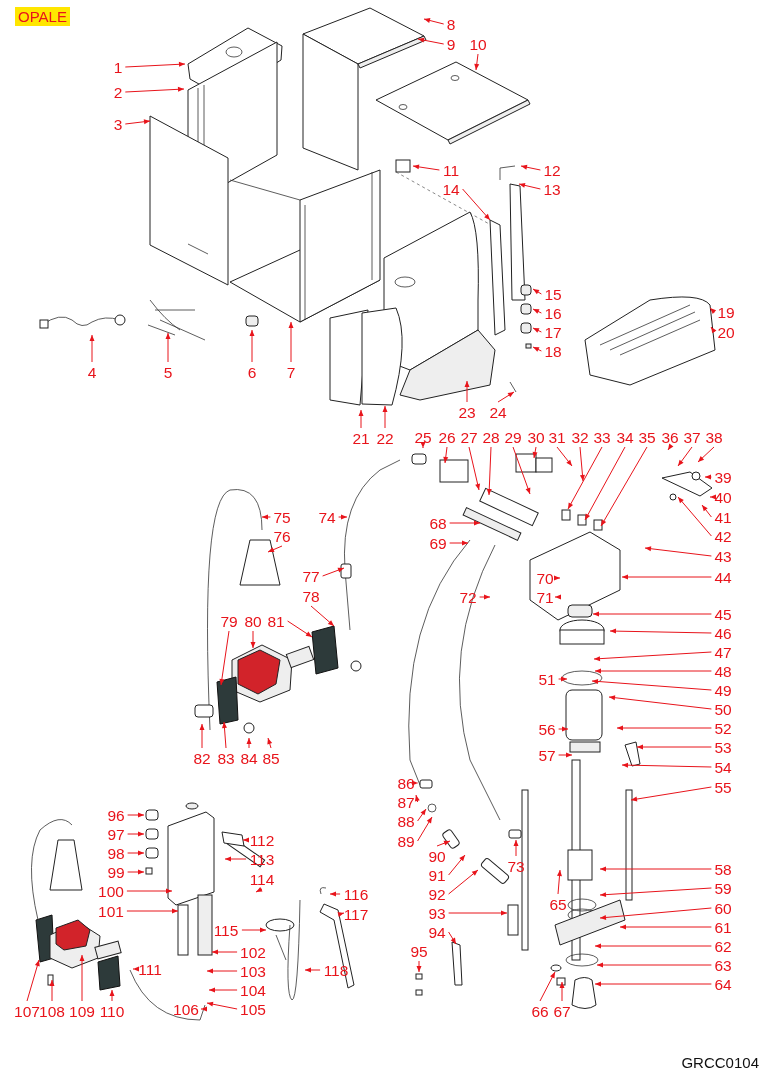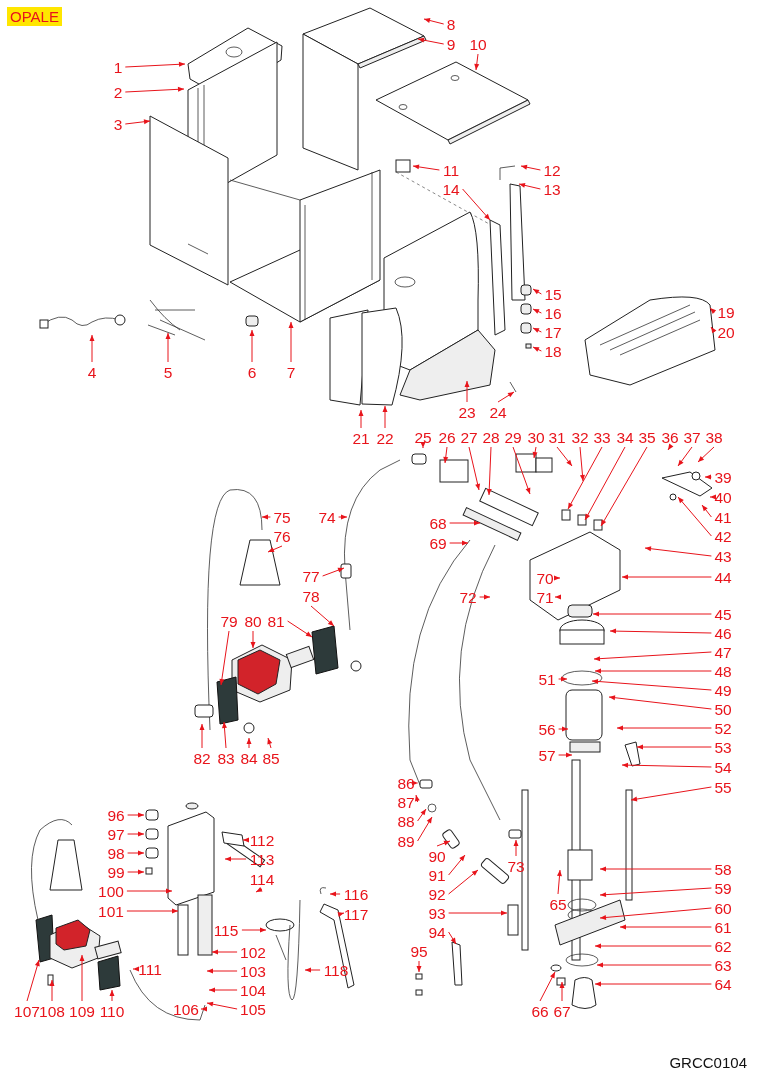--- a/index.html
+++ b/index.html
@@ -1,19 +1,19 @@
 <!DOCTYPE html>
 <html><head>
 <meta charset="utf-8">
 <style>
   html, body { margin:0; padding:0; background:#ffffff; }
   body { width:769px; height:1075px; position:relative; overflow:hidden; font-family:"Liberation Sans", sans-serif; }
   #diagram { position:absolute; left:0; top:0; width:769px; height:1075px; }
-  .badge { position:absolute; left:7px; top:7px; background:#ffe600; color:#e8141b; font-size:15px; padding:0 3px; line-height:19px; }
-  .code { position:absolute; right:22px; bottom:4px; color:#111; font-size:15px; }
+  .badge { position:absolute; left:15px; top:7px; background:#ffe600; color:#e8141b; font-size:15px; padding:0 3px; line-height:19px; }
+  .code { position:absolute; right:10px; bottom:4px; color:#111; font-size:15px; }
   svg text.lbl { font-family:"Liberation Sans", sans-serif; font-size:15.5px; fill:#e8141b; }
   .lead { stroke:#e8141b; stroke-width:1; fill:none; }
   .part { stroke:#222; stroke-width:1; fill:#fff; }
   .part-g { stroke:#222; stroke-width:1; fill:#eeeeee; }
   .part-d { stroke:#111; stroke-width:1; fill:#2d3a3a; }
   .part-r { stroke:#222; stroke-width:1; fill:#d2232a; }
   .thin { stroke:#333; stroke-width:0.8; fill:none; }
   .dash { stroke:#555; stroke-width:0.7; fill:none; stroke-dasharray:3 3; }
 </style>
 </head>

